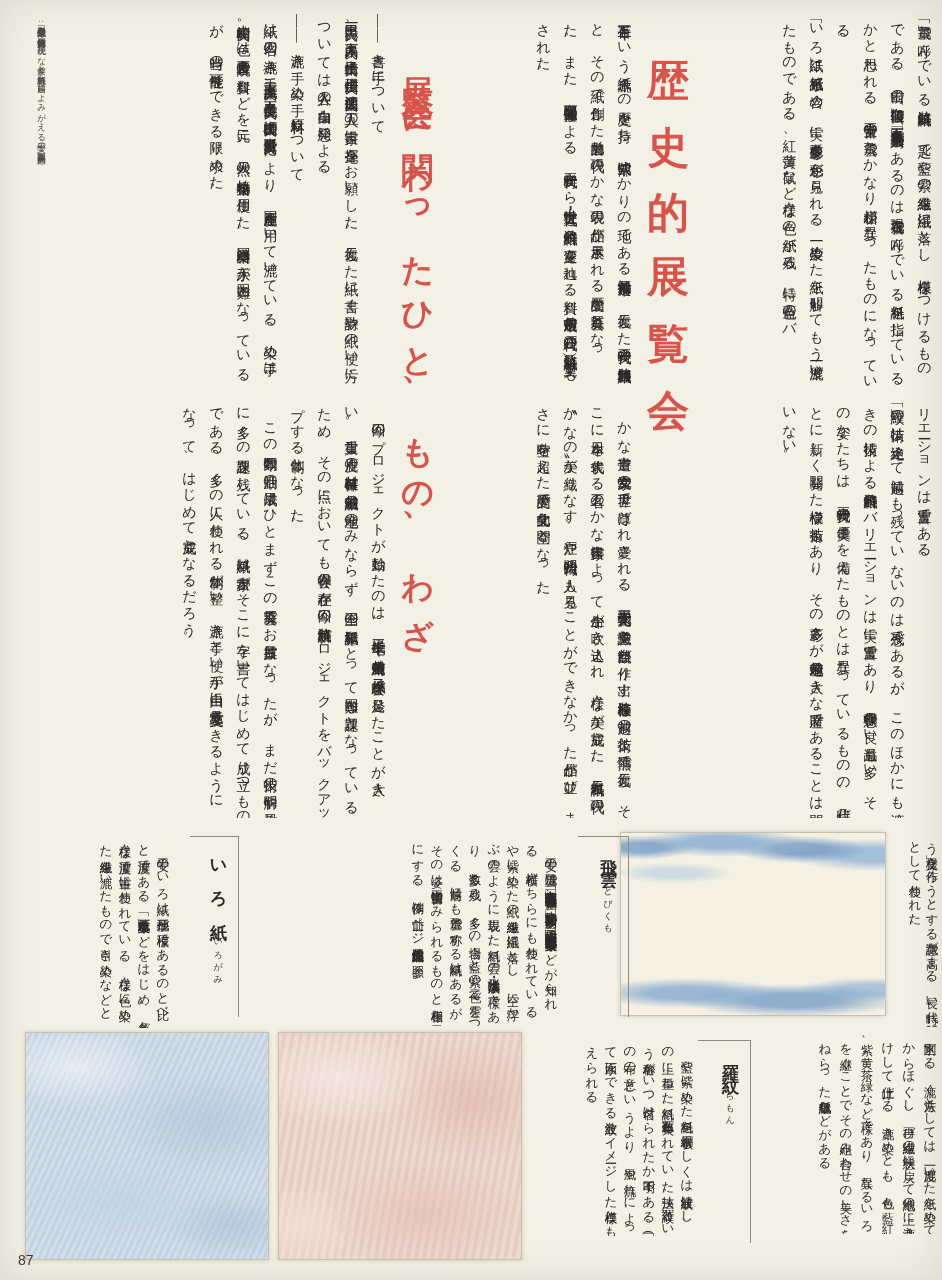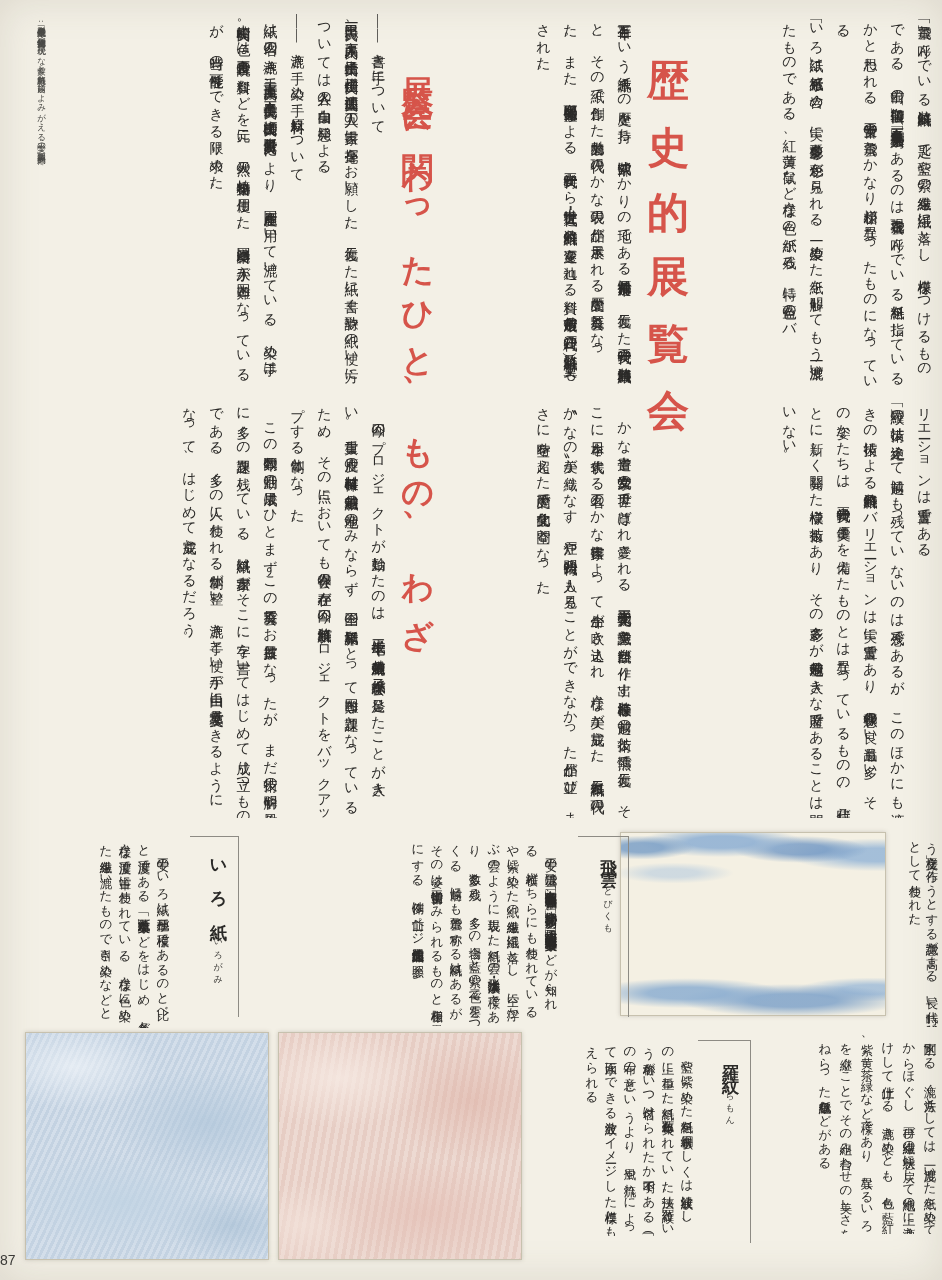--- a/index.html
+++ b/index.html
@@ -75,21 +75,21 @@
     left:278px; top:1032px; width:242px; height:226px;
     background-color:#ead3ca;
     background-image:
       radial-gradient(ellipse 130px 70px at 25% 20%, rgba(246,233,226,.85), rgba(246,233,226,0) 70%),
       radial-gradient(ellipse 120px 90px at 80% 30%, rgba(222,178,166,.55), rgba(222,178,166,0) 70%),
       radial-gradient(ellipse 150px 80px at 60% 80%, rgba(228,190,180,.65), rgba(228,190,180,0) 70%),
       radial-gradient(ellipse 90px 60px at 10% 85%,  rgba(243,226,218,.75), rgba(243,226,218,0) 70%),
       repeating-linear-gradient(100deg, rgba(255,255,255,.15) 0 4px, rgba(205,160,150,.12) 4px 8px);
   }
   #page-number{
-    position:absolute; left:0; top:1252px;
+    position:absolute; left:18px; top:1252px;
     font-family:"Liberation Sans","DejaVu Sans",sans-serif;
     font-size:14px; color:#3a3936;
   }
 </style>
 </head>
 <body>
 
 <div class="page">
 
   <div id="blockA-upper" class="vtext body-main">「飛雲」と呼んでいる装飾料紙は、匙で藍や紫の繊維を湿紙に落とし、模様をつけるものである。前出の「御値段留」に「五色玉雲鳥子」「玉雲大鳥子」とあるのは現在飛雲と呼んでいる料紙を指しているかと思われる。平安古筆の飛雲とかなり様相が異なったものになっている。

